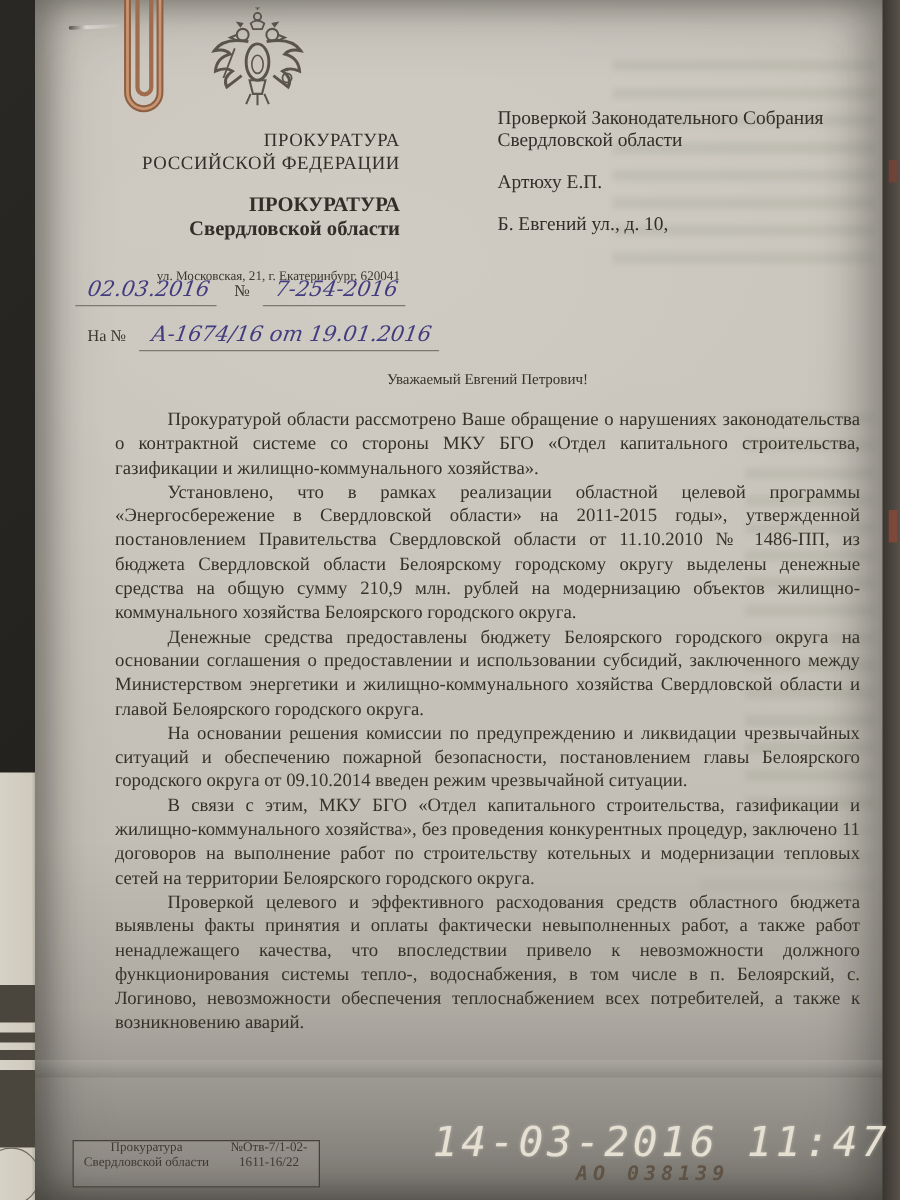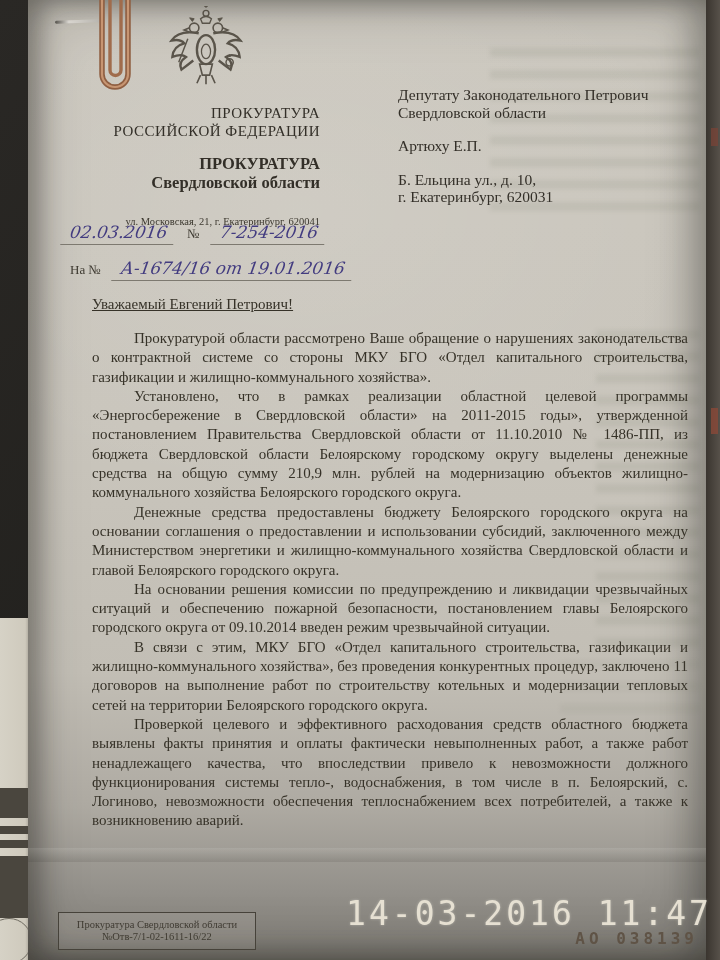--- a/index.html
+++ b/index.html
@@ -55,30 +55,30 @@
   .addressee .grp{margin-bottom:16px;}
   
   .refs{position:absolute;left:62px;top:222px;width:330px;color:#3c382f;}
   .hand{font-family:"DejaVu Serif",serif;font-style:italic;color:#433c80;
     display:inline-block;transform:skewX(-9deg);font-size:17px;}
   .uline{border-bottom:1px solid #7d7970;padding:0 8px 2px 8px;}
   .refrow{margin-bottom:13px;}
   .refrow .lbl{font-size:13px;margin:0 8px;}
   
   .body-flow{position:absolute;left:92px;top:296px;width:596px;color:#363228;}
-  .salutation{text-align:left;font-size:15px;margin:0 0 16px 0;text-decoration:underline;}
+  .salutation{text-align:center;font-size:12px;margin:0 0 16px 0;}
   .body-flow p{margin:0;font-size:15px;line-height:19.3px;text-align:justify;text-indent:42px;}
   
   .stamp{position:absolute;left:58px;top:912px;width:196px;height:36px;
-    border:1.5px solid #46423a;display:flex;flex-direction:column;justify-content:center;
+    border:1.5px solid #46423a;display:flex;justify-content:center;
     text-align:center;color:#3f3b32;background:rgba(210,206,196,.14);}
   .stamp .s1{font-size:10.5px;line-height:12px;}
   .stamp .s2{font-size:10.5px;line-height:12px;}
   
-  .cam{position:absolute;right:8px;top:894px;text-align:right;font-family:"DejaVu Sans Mono",monospace;}
+  .cam{position:absolute;right:8px;top:894px;text-align:center;font-family:"DejaVu Sans Mono",monospace;font-style:italic;}
   .cam .dt{font-size:33px;color:#e6e0d2;letter-spacing:3px;text-shadow:0 0 3px rgba(255,255,240,.35);}
   .cam .sn{font-size:16px;font-weight:bold;color:#5f5346;letter-spacing:4px;margin-top:-4px;margin-right:14px;}
 </style>
 </head>
 <body>
 
 <div class="photo">
 
   <div class="side-doc">
     <div class="bar b1"></div>
@@ -137,27 +137,26 @@
     </div>
     <div class="t2">
       <div>ПРОКУРАТУРА</div>
       <div>Свердловской области</div>
     </div>
     <div class="addr">ул. Московская, 21, г. Екатеринбург, 620041</div>
   </div>
 
   <div class="addressee">
     <div class="grp">
-      <div>Депутату Законодательного Петрович</div>
+      <div>Проверкой Законодательного Собрания</div>
       <div>Свердловской области</div>
     </div>
     <div class="grp">Артюху Е.П.</div>
     <div class="grp">
-      <div>Б. Ельцина ул., д. 10,</div>
-      <div>г. Екатеринбург, 620031</div>
+      <div>Б. Евгений ул., д. 10,</div>
     </div>
   </div>
 
   <div class="refs">
     <div class="refrow">
       <span class="hand uline">02.03.2016</span>
       <span class="lbl">№</span>
       <span class="hand uline">7-254-2016</span>
     </div>
     <div class="refrow">

